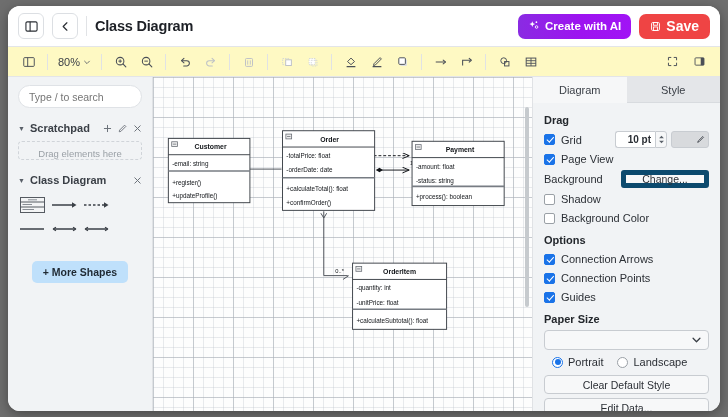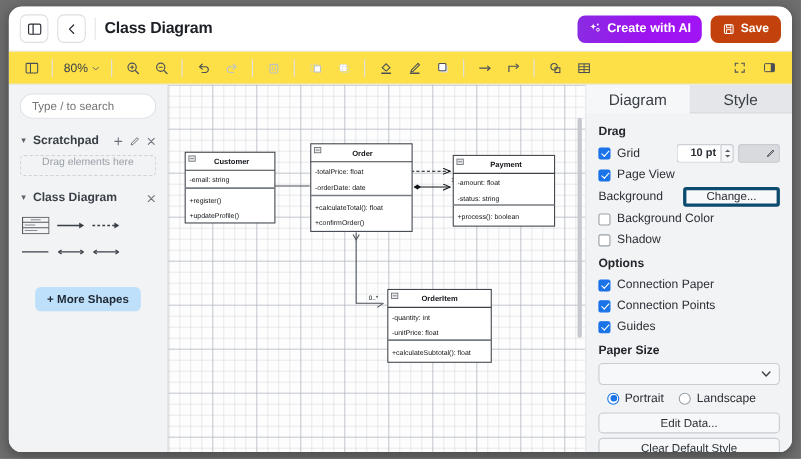--- a/index.html
+++ b/index.html
@@ -47,31 +47,31 @@
   }
   .tb-right { margin-left: auto; display: flex; gap: 8px; align-items: center; }
   .btn-ai {
     background: linear-gradient(90deg,#8a2be2,#9d13f0 55%,#a114f5);
     color: #fff; font-size: 11.5px; font-weight: bold;
     border: none; border-radius: 7px;
     height: 25px; padding: 0 10px;
     display: flex; align-items: center; gap: 5px; cursor: pointer;
   }
   .btn-save {
-    background: #c2410c; color: #fff;
-    font-size: 11px; font-weight: bold;
+    background: #ef4444; color: #fff;
+    font-size: 14px; font-weight: bold;
     border: none; border-radius: 7px;
     height: 25px; padding: 0 11px;
     display: flex; align-items: center; gap: 5px; cursor: pointer;
   }
 
   
   .toolbar {
     height: 30px; flex: 0 0 30px;
-    background: #fde047;
+    background: #fef9c3;
     border-bottom: 1px solid #e3e5e8;
     display: flex; align-items: center;
     padding: 0 8px; gap: 1px;
   }
   .tbi {
     width: 25px; height: 22px;
     display: flex; align-items: center; justify-content: center;
     border-radius: 4px; cursor: pointer;
     color: #4a4f57;
   }
@@ -108,21 +108,21 @@
     display: flex; align-items: center;
     margin-top: 14px; gap: 5px;
     font-size: 11px; font-weight: bold; color: #3a3f46;
   }
   .caret { font-size: 7px; color: #5a6069; }
   .sec-acts { margin-left: auto; display: flex; gap: 6px; align-items: center; }
   .mini { color: #6b7179; cursor: pointer; display: flex; align-items: center; }
   .dropzone {
     margin-top: 7px; height: 19px;
     border: 1px dashed #d0d4d9; border-radius: 4px;
-    display: flex; align-items: flex-start; justify-content: center;
+    display: flex; align-items: flex-end; justify-content: center;
     font-size: 9.5px; color: #9aa0a6;
   }
   .shapes {
     margin-top: 9px;
     display: flex; flex-wrap: wrap; gap: 4px 3px;
   }
   .shape {
     width: 29px; height: 20px;
     display: flex; align-items: center; justify-content: center;
     cursor: pointer;
@@ -156,21 +156,21 @@
   .right {
     width: 188px; flex: 0 0 188px;
     background: #f1f3f5;
     border-left: 1px solid #e0e2e5;
     display: flex; flex-direction: column;
     overflow: hidden;
   }
   .tabs { display: flex; height: 26px; flex: 0 0 26px; }
   .tab {
     flex: 1; display: flex; align-items: center; justify-content: center;
-    font-size: 14px; color: #3a3f46; cursor: pointer;
+    font-size: 11px; color: #3a3f46; cursor: pointer;
     background: #e4e6e9; border-bottom: 1px solid #d8dbdf;
   }
   .tab.active { background: #f6f7f8; border-bottom: 1px solid transparent; font-weight: normal; }
   .rp { padding: 8px 11px; overflow: hidden; }
   .grp-title { font-size: 11px; font-weight: bold; color: #23272c; margin: 3px 0 5px; }
   .row { display: flex; align-items: center; gap: 6px; margin: 3px 0; min-height: 16px; }
   .cb {
     width: 11px; height: 11px; border-radius: 2px;
     border: 1px solid #9aa0a6; background: #fff;
     flex: 0 0 11px; cursor: pointer;
@@ -199,21 +199,21 @@
     align-items: center; justify-content: center; gap: 1px; cursor: pointer;
   }
   .swatch {
     margin-left: 4px; width: 38px; height: 17px;
     border: 1px solid #c8ccd1; border-radius: 3px; background: #d8dadd;
     display: flex; align-items: center; justify-content: flex-end;
     padding-right: 3px; cursor: pointer;
   }
   .btnlite {
     margin-left: auto; width: 88px; height: 18px;
-    border: 3px solid #0c4a6e; border-radius: 3px; background: #f7f8f9;
+    border: 5px solid #0c4a6e; border-radius: 3px; background: #f7f8f9;
     font-size: 10.5px; color: #2b2f35; cursor: pointer;
     display: flex; align-items: center; justify-content: center;
     font-family: "Liberation Sans", sans-serif;
   }
   .select {
     width: 100%; height: 20px; margin-top: 3px;
     border: 1px solid #c8ccd1; border-radius: 4px; background: #f7f8f9;
     font-size: 10.5px; color: #2b2f35; cursor: pointer;
     display: flex; align-items: center; justify-content: center;
     position: relative;
@@ -622,33 +622,33 @@
           <span class="lbl">Page View</span>
         </div>
 
         <div class="row">
           <span class="lbl ind">Background</span>
           <span class="btnlite">Change...</span>
         </div>
 
         <div class="row">
           <span class="cb"></span>
+          <span class="lbl">Shadow</span>
+        </div>
+
+        <div class="row">
+          <span class="cb"></span>
           <span class="lbl">Background Color</span>
         </div>
 
-        <div class="row">
-          <span class="cb"></span>
-          <span class="lbl">Shadow</span>
-        </div>
-
         <div class="grp-title" style="margin-top:8px">Options</div>
 
         <div class="row">
           <span class="cb on"></span>
-          <span class="lbl">Connection Paper</span>
+          <span class="lbl">Connection Arrows</span>
         </div>
         <div class="row">
           <span class="cb on"></span>
           <span class="lbl">Connection Points</span>
         </div>
         <div class="row">
           <span class="cb on"></span>
           <span class="lbl">Guides</span>
         </div>
 
@@ -665,19 +665,19 @@
           <span class="radio">
             <span class="rd on"></span>
             <span class="lbl">Portrait</span>
           </span>
           <span class="radio">
             <span class="rd"></span>
             <span class="lbl">Landscape</span>
           </span>
         </div>
 
+        <button class="wide-btn">Clear Default Style</button>
         <button class="wide-btn">Edit Data...</button>
-        <button class="wide-btn">Clear Default Style</button>
       </div>
     </div>
 
   </div>
 </div>
 
 </body></html>

